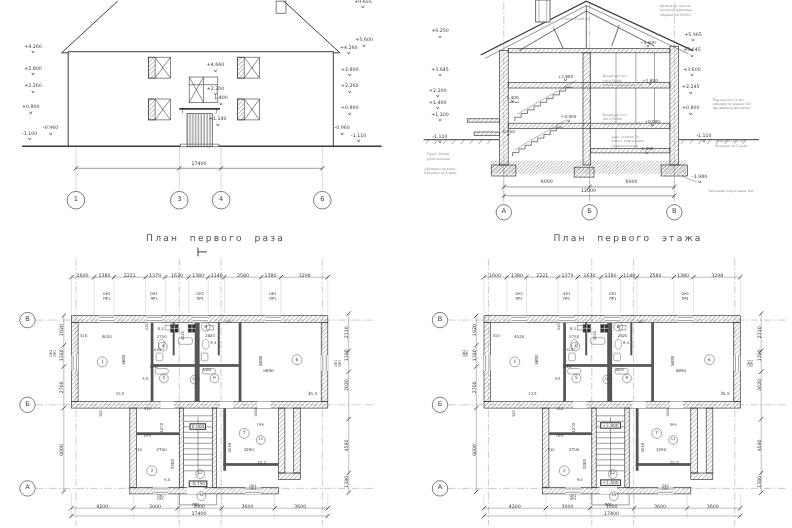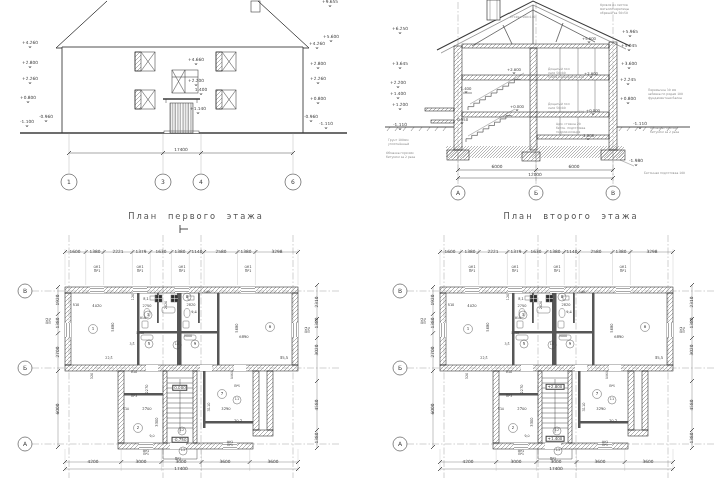--- a/index.html
+++ b/index.html
@@ -479,16 +479,16 @@
       <div class="lbl" style="font-size: 3.1px; left: 612px; top: 387px;">ПР5</div>
       <div class="lbl" style="font-size: 3.7px; left: 522px; top: 409px;">2700</div>
       <div class="lbl" style="font-size: 3.3px; left: 501px; top: 410px;">510</div>
       <div class="lbl r" style="font-size: 3.7px; left: 532px; top: 422px;">3300</div>
       <div class="lbl r" style="font-size: 3.5px; left: 585px; top: 407px;">3110</div>
       <div class="lbl" style="font-size: 3.7px; left: 601px; top: 409px;">3290</div>
       <div class="lbl" style="font-size: 3.7px; left: 613px; top: 421px;">10,2</div>
       <div class="lbl" style="font-size: 3.3px; left: 527px; top: 437px;">9,0</div>
       <div class="lbl box" style="font-size: 4px; left: 555px; top: 387px;">+2.800</div>
       <div class="lbl box" style="font-size: 4px; left: 555px; top: 439px;">+1.400</div>
-      <div class="lbl cap" style="font-size: 8.3px; left: 196px; top: 217px;">План первого этажа</div>
-      <div class="lbl cap" style="font-size: 8.3px; left: 571px; top: 217px;">План второго этажа</div>
+      <div class="lbl cap" style="font-size: 8.3px; left: 196px; top: 217px;">План первого раза</div>
+      <div class="lbl cap" style="font-size: 8.3px; left: 571px; top: 217px;">План первого этажа</div>
     </div>
 </div>
 
 </body></html>

